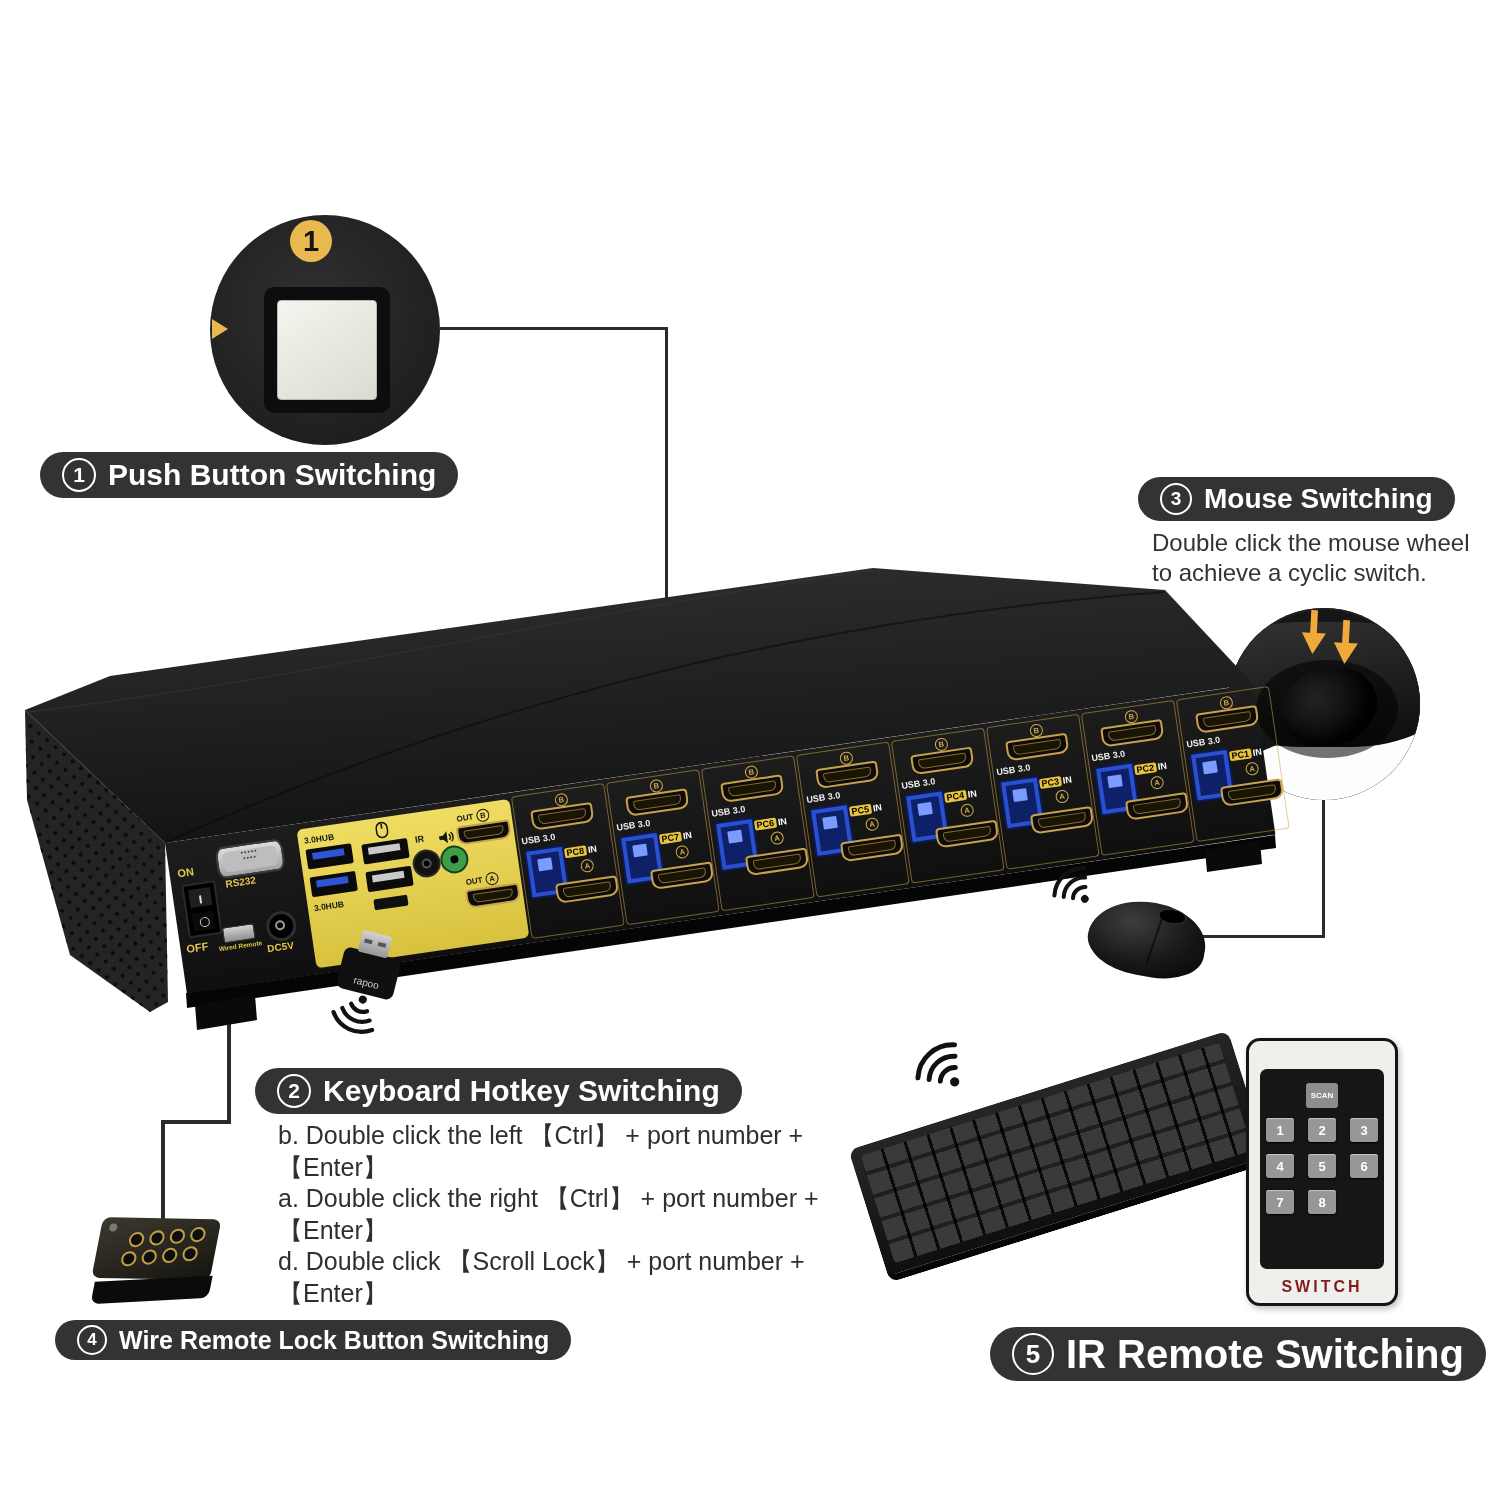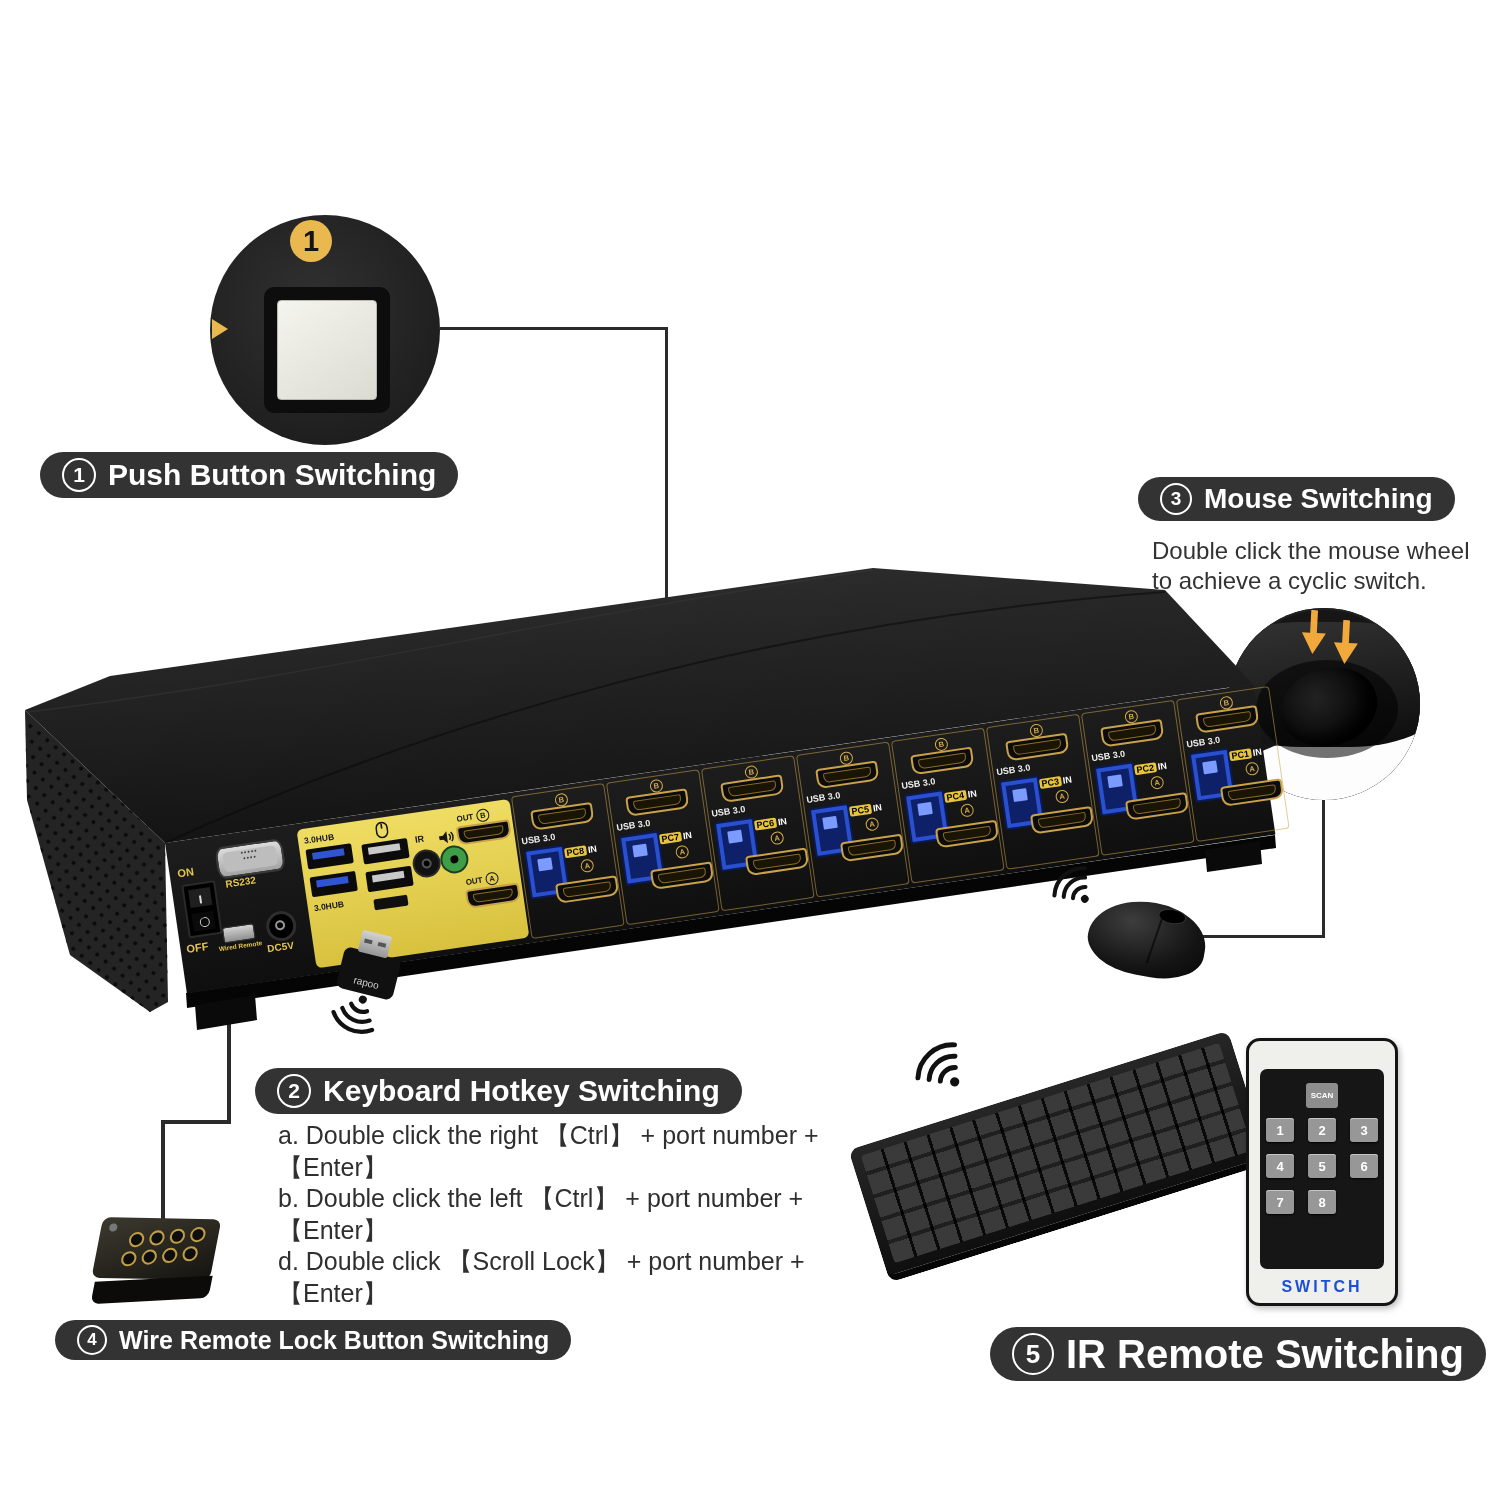--- a/index.html
+++ b/index.html
@@ -21,21 +21,21 @@
   #pill2{left:255px;top:1068px;height:46px;font-size:30px;}
   #pill2 .pnum{width:30px;height:30px;font-size:21px;}
   #pill3{left:1138px;top:477px;height:44px;font-size:28px;}
   #pill3 .pnum{width:28px;height:28px;font-size:19px;}
   #pill4{left:55px;top:1320px;height:40px;font-size:25px;}
   #pill4 .pnum{width:26px;height:26px;font-size:17px;}
   #pill5{left:990px;top:1327px;height:54px;font-size:40px;}
   #pill5 .pnum{width:38px;height:38px;font-size:26px;}
 
   #desc1{left:65px;top:506px;width:460px;font-size:27px;line-height:1.27;color:#333;}
-  #desc3{left:1152px;top:528px;width:330px;font-size:24px;line-height:1.25;color:#333;margin-top:8px;}
+  #desc3{left:1152px;top:528px;width:330px;font-size:24px;line-height:1.25;color:#333;}
   #hotkeys{left:278px;top:1120px;width:600px;font-size:25px;line-height:31.5px;color:#2f2f2f;}
 
   
   .cline{position:absolute;background:#2b2b2b;}
 
   
   #btnCircle{left:210px;top:215px;width:230px;height:230px;border-radius:50%;
       background:radial-gradient(circle at 45% 40%, #313131, #1e1e1e 75%);}
   #btnCircle .bc-num{position:absolute;left:80px;top:5px;width:42px;height:42px;border-radius:50%;
       background:#e9b84f;color:#141414;font-size:29px;font-weight:bold;display:flex;
@@ -183,21 +183,21 @@
   .ir-panel{position:absolute;left:11px;top:28px;right:11px;height:200px;background:#161616;
       border-radius:7px;}
   .ir-scan{width:32px;height:25px;background:#8d8d8d;border-radius:3px;margin:14px auto 0;
       color:#fff;font-size:8px;font-weight:bold;display:flex;align-items:center;
       justify-content:center;}
   .ir-grid{margin:10px auto 0;width:112px;display:grid;grid-template-columns:repeat(3,28px);
       gap:12px 14px;justify-content:center;}
   .ir-key{width:28px;height:24px;background:#979797;border-radius:3px;color:#fff;font-size:13px;
       font-weight:bold;display:flex;align-items:center;justify-content:center;
       box-shadow:inset 0 1px 0 #c4c4c4, 0 1px 2px #000;}
-  .ir-switch{position:absolute;left:0;right:0;bottom:7px;text-align:center;color:#1d4ed8;
+  .ir-switch{position:absolute;left:0;right:0;bottom:7px;text-align:center;color:#7f1d1d;
       font-size:16px;font-weight:bold;letter-spacing:3px;}
 
   .tinyico svg{display:block;}
 </style>
 </head>
 <body>
 
 <div class="canvas">
 
 
@@ -448,22 +448,22 @@
     <div class="kb-board">
       <div class="kb-keys"></div>
     </div>
   </div>
 
   <div class="pill" id="pill2">
     <span class="pnum">2</span>
     <span>Keyboard Hotkey Switching</span>
   </div>
   <div class="abs" id="hotkeys">
+    <div>b. Double click the left 【Ctrl】 + port number + 【Enter】</div>
     <div>a. Double click the right 【Ctrl】 + port number + 【Enter】</div>
-    <div>b. Double click the left 【Ctrl】 + port number + 【Enter】</div>
     <div>d. Double click 【Scroll Lock】 + port number + 【Enter】</div>
   </div>
 
   <div class="abs" id="wremote">
     <div class="wr-top">
       <div class="wr-knob"></div>
       <div class="wr-btn" style="left:30px;top:14px;"></div>
       <div class="wr-btn" style="left:50px;top:12px;"></div>
       <div class="wr-btn" style="left:70px;top:10px;"></div>
       <div class="wr-btn" style="left:90px;top:8px;"></div>

